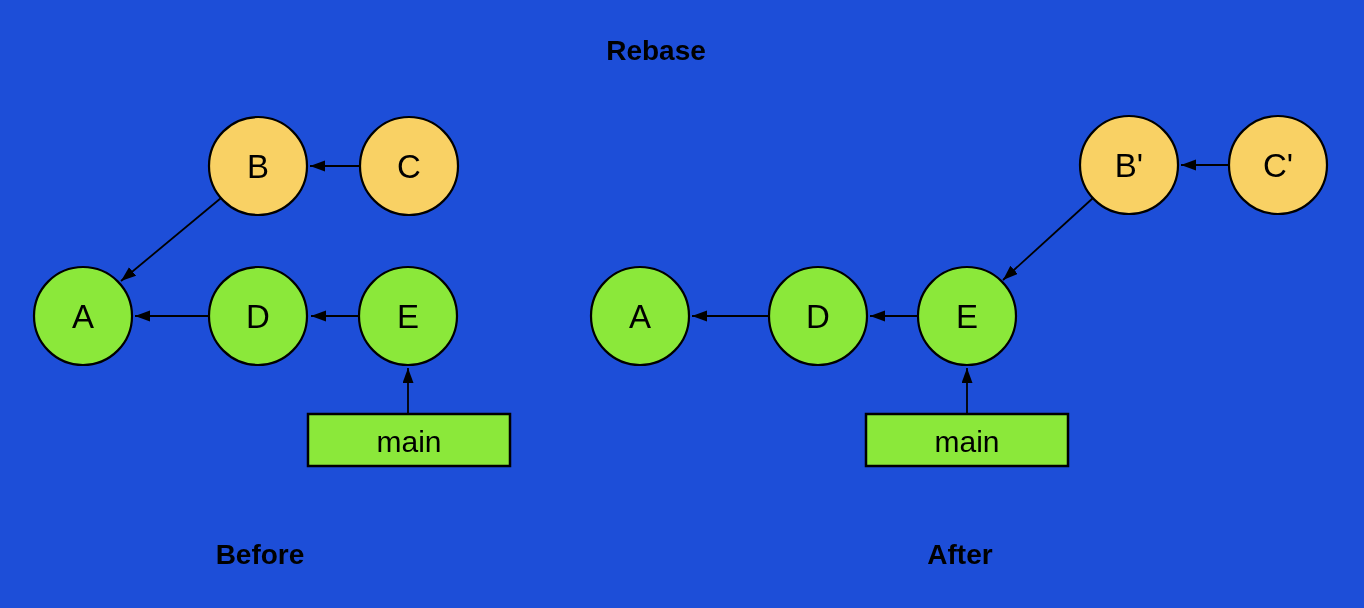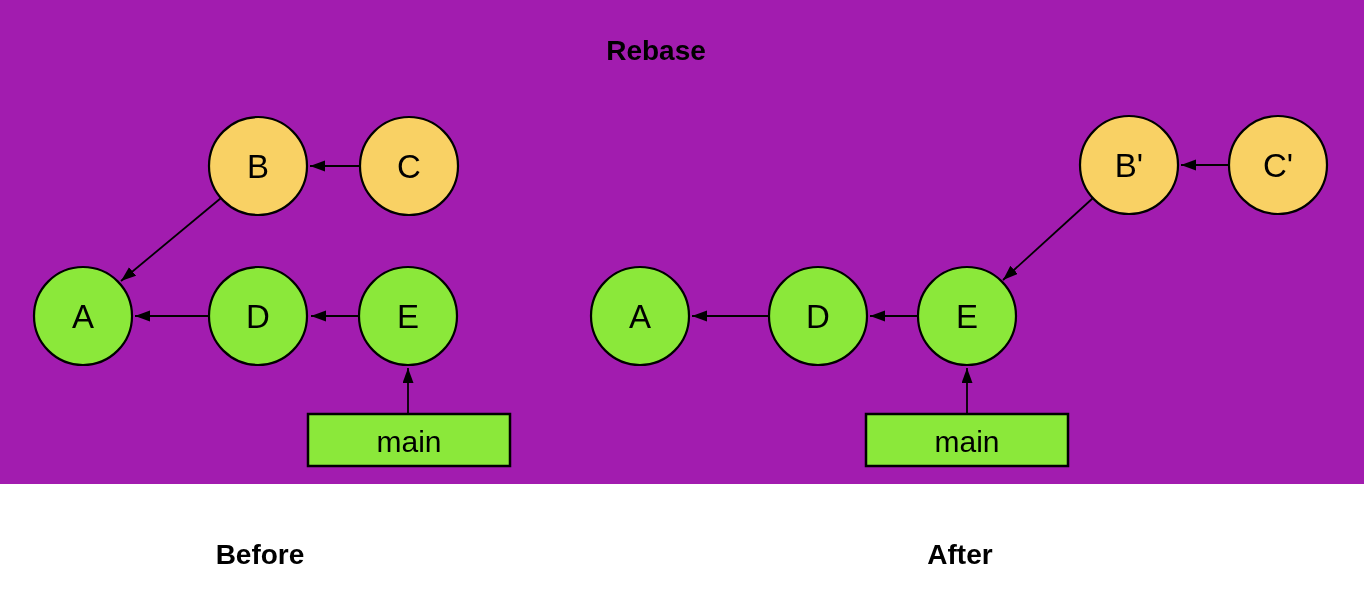--- a/index.html
+++ b/index.html
@@ -7,22 +7,22 @@
     padding: 0;
     background: #ffffff;
     width: 1364px;
     height: 608px;
     overflow: hidden;
     font-family: "Liberation Sans", sans-serif;
   }
   .stage {
     position: relative;
     width: 1364px;
-    height: 484px;
-    background: #a21caf;
+    height: 608px;
+    background: #1d4ed8;
     text-decoration: underline;
   }
   svg text {
     font-family: "Liberation Sans", sans-serif;
     fill: #000000;
   }
   .node-circle {
     stroke: #000000;
     stroke-width: 2.2;
   }

